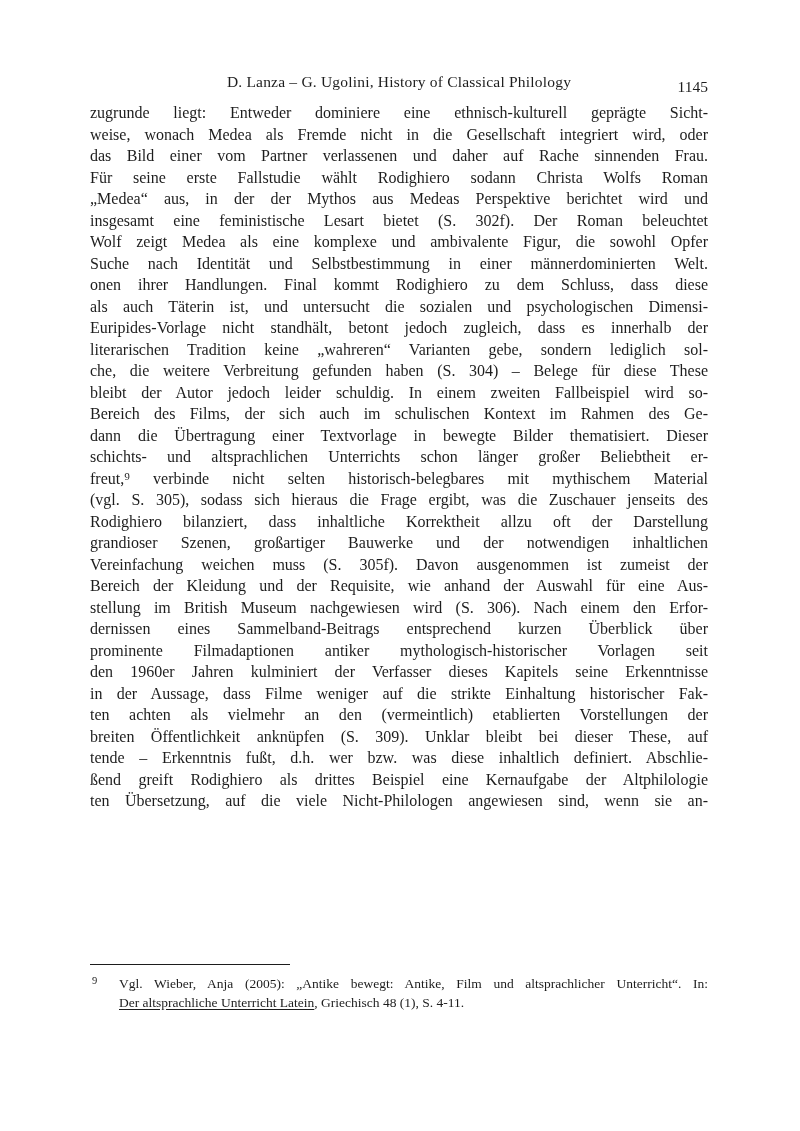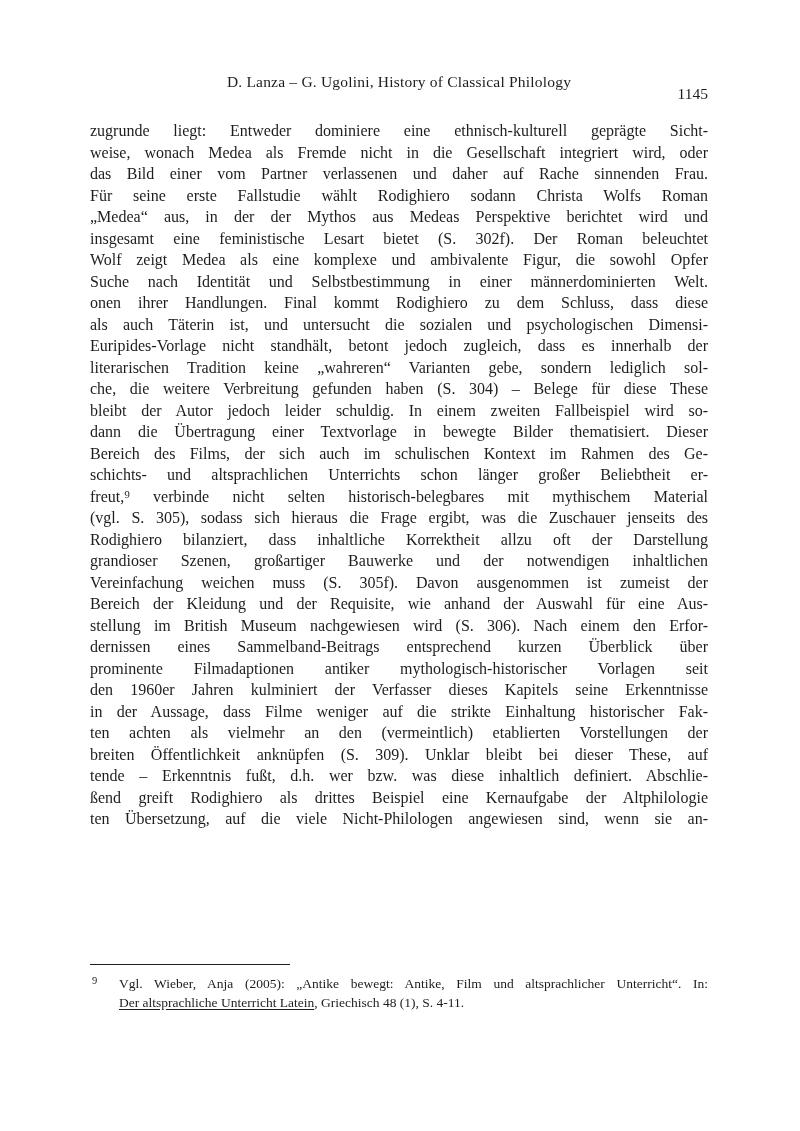--- a/index.html
+++ b/index.html
@@ -26,26 +26,26 @@
     line-height: 20px;
   }
   .header-title {
     display: block;
     text-align: center;
     letter-spacing: 0.2px;
   }
   .page-number {
     position: absolute;
     right: 0;
-    top: 12px;
+    top: 5px;
   }
   .body-text {
     position: absolute;
     left: 90px;
-    top: 120px;
+    top: 102px;
     width: 618px;
     font-size: 16px;
   }
   .line {
     height: 21.5px;
     line-height: 21.5px;
     text-align: justify;
     text-align-last: justify;
     white-space: normal;
   }
@@ -106,22 +106,22 @@
       <div class="line">„Medea“ aus, in der der Mythos aus Medeas Perspektive berichtet wird und</div>
       <div class="line">insgesamt eine feministische Lesart bietet (S. 302f). Der Roman beleuchtet</div>
       <div class="line">Wolf zeigt Medea als eine komplexe und ambivalente Figur, die sowohl Opfer</div>
       <div class="line">Suche nach Identität und Selbstbestimmung in einer männerdominierten Welt.</div>
       <div class="line">onen ihrer Handlungen. Final kommt Rodighiero zu dem Schluss, dass diese</div>
       <div class="line">als auch Täterin ist, und untersucht die sozialen und psychologischen Dimensi-</div>
       <div class="line">Euripides-Vorlage nicht standhält, betont jedoch zugleich, dass es innerhalb der</div>
       <div class="line">literarischen Tradition keine „wahreren“ Varianten gebe, sondern lediglich sol-</div>
       <div class="line">che, die weitere Verbreitung gefunden haben (S. 304) – Belege für diese These</div>
       <div class="line">bleibt der Autor jedoch leider schuldig. In einem zweiten Fallbeispiel wird so-</div>
+      <div class="line">Bereich des Films, der sich auch im schulischen Kontext im Rahmen des Ge-</div>
       <div class="line">dann die Übertragung einer Textvorlage in bewegte Bilder thematisiert. Dieser</div>
-      <div class="line">Bereich des Films, der sich auch im schulischen Kontext im Rahmen des Ge-</div>
       <div class="line">schichts- und altsprachlichen Unterrichts schon länger großer Beliebtheit er-</div>
       <div class="line">freut,⁹ verbinde nicht selten historisch-belegbares mit mythischem Material</div>
       <div class="line">(vgl. S. 305), sodass sich hieraus die Frage ergibt, was die Zuschauer jenseits des</div>
       <div class="line">Rodighiero bilanziert, dass inhaltliche Korrektheit allzu oft der Darstellung</div>
       <div class="line">grandioser Szenen, großartiger Bauwerke und der notwendigen inhaltlichen</div>
       <div class="line">Vereinfachung weichen muss (S. 305f). Davon ausgenommen ist zumeist der</div>
       <div class="line">Bereich der Kleidung und der Requisite, wie anhand der Auswahl für eine Aus-</div>
       <div class="line">stellung im British Museum nachgewiesen wird (S. 306). Nach einem den Erfor-</div>
       <div class="line">dernissen eines Sammelband-Beitrags entsprechend kurzen Überblick über</div>
       <div class="line">prominente Filmadaptionen antiker mythologisch-historischer Vorlagen seit</div>

